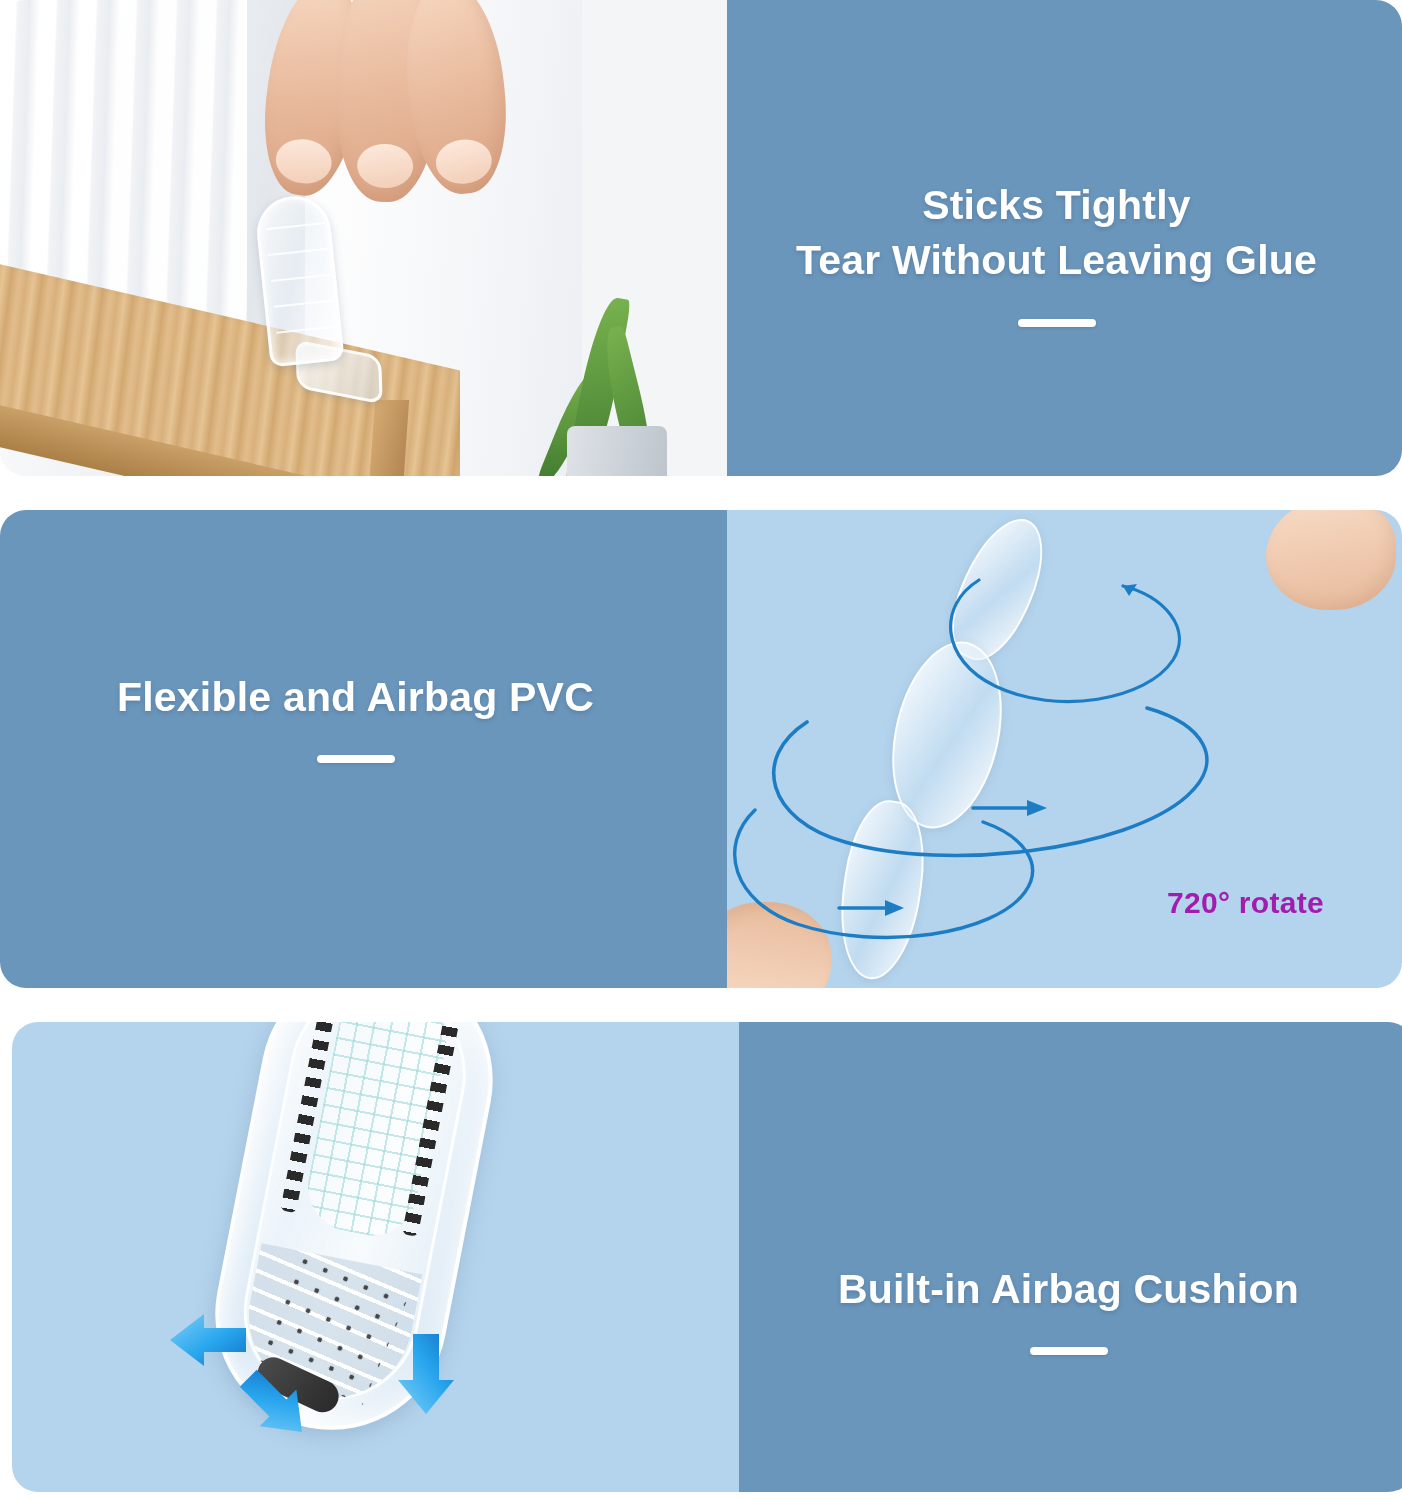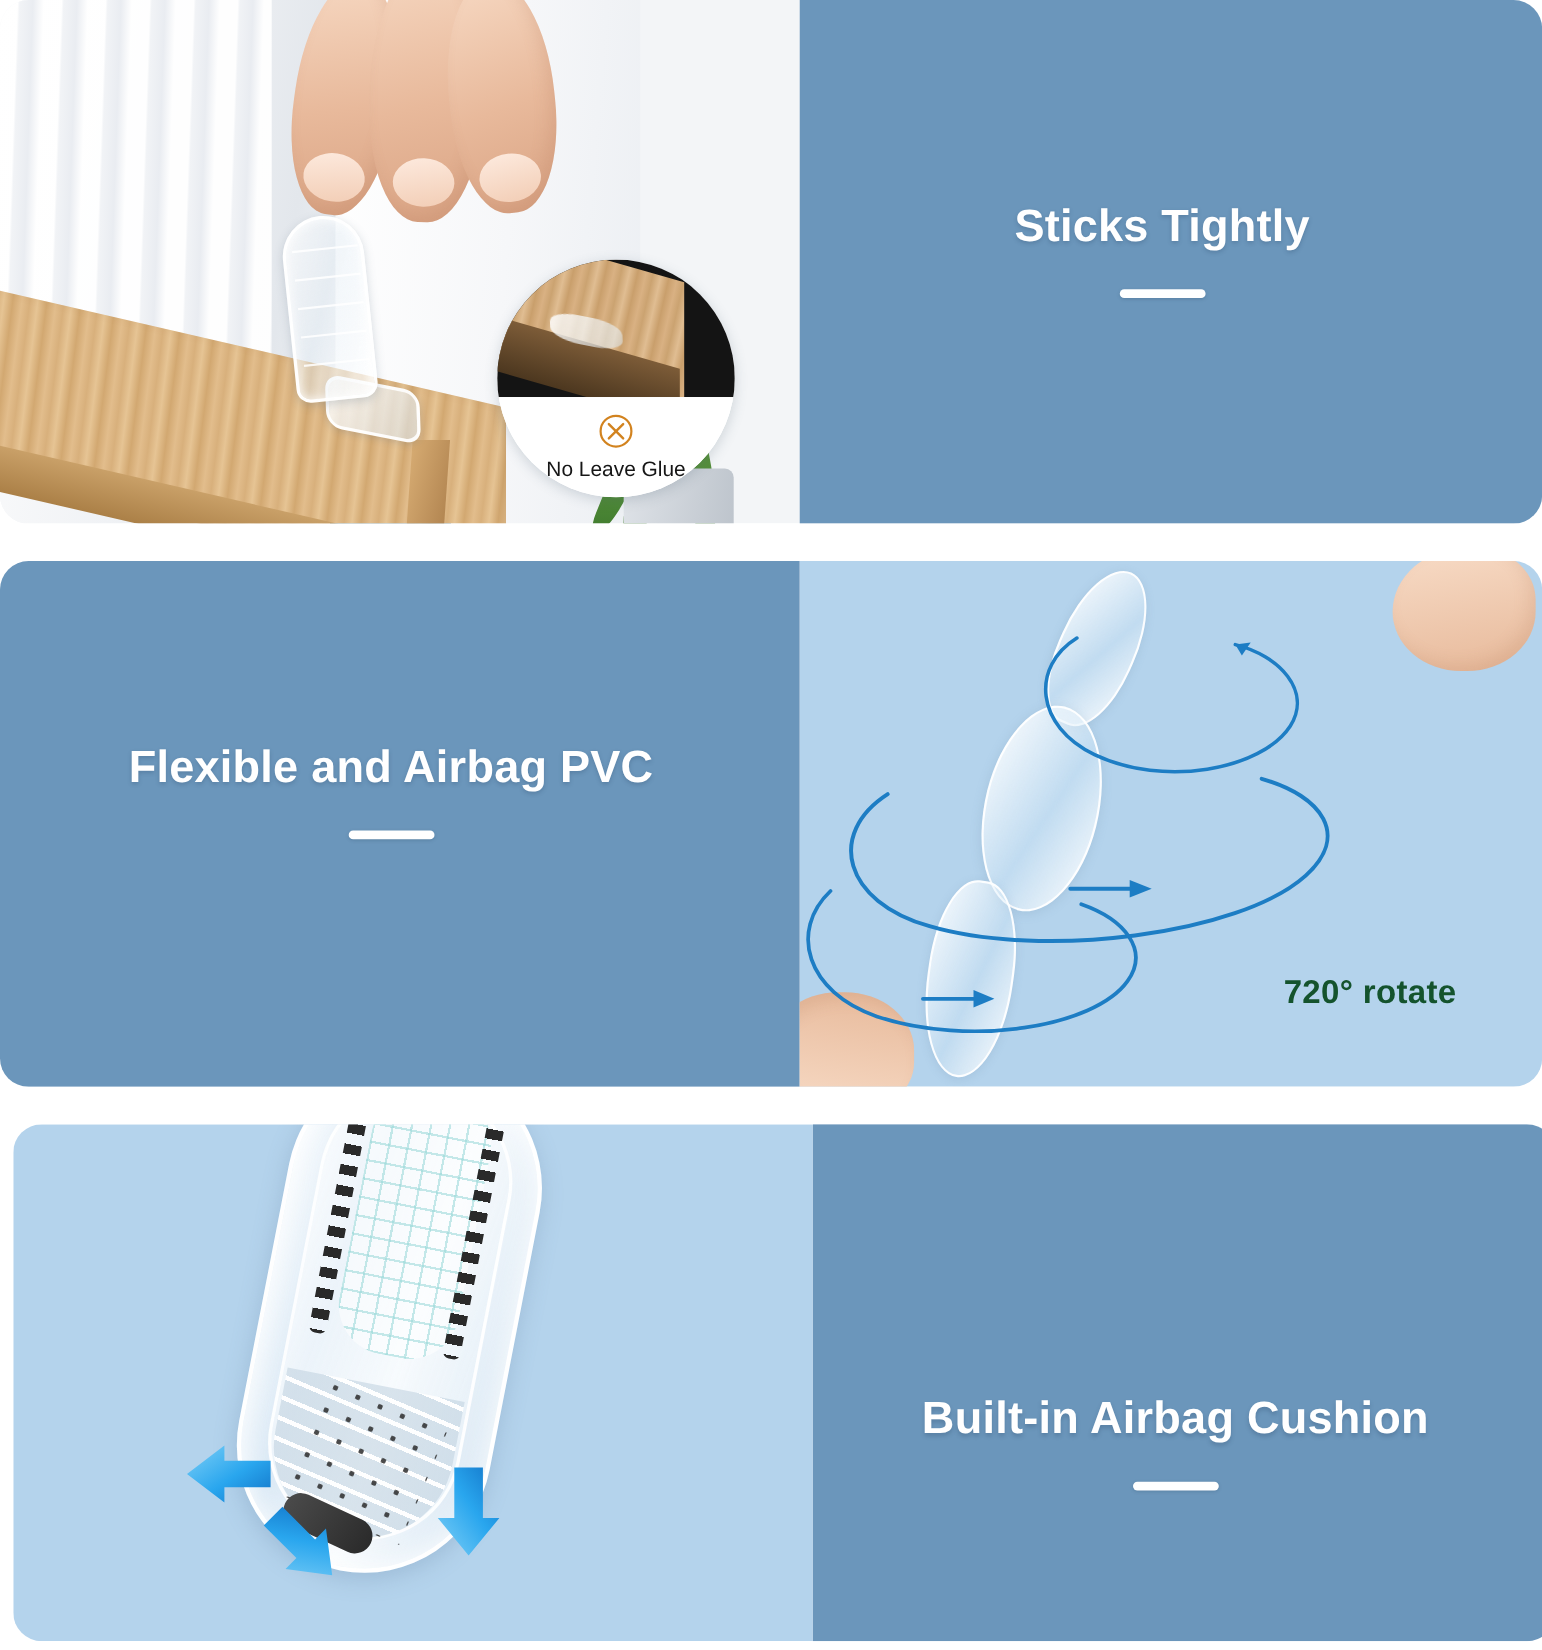--- a/index.html
+++ b/index.html
@@ -274,21 +274,21 @@
     border-radius: 48% 48% 42% 52%;
     box-shadow: inset 6px 6px 14px rgba(180,120,90,.18);
   }
   .p2-svg { position: absolute; inset: 0; width: 100%; height: 100%; }
 
   .p2-caption {
     position: absolute;
     right: 78px; bottom: 68px;
     font-size: 30px;
     font-weight: bold;
-    color: #14532d;
+    color: #a21caf;
     letter-spacing: .3px;
   }
 
   
   .photo3 { position: absolute; inset: 0; background: #b4d3ec; }
   .p3-guard {
     position: absolute;
     left: 226px; top: -60px;
     width: 232px; height: 470px;
     transform: rotate(11deg);
@@ -387,41 +387,27 @@
             <div class="p1-nail" style="left:18px;bottom:12px"></div>
           </div>
           <div class="p1-finger f2">
             <div class="p1-nail" style="left:24px;bottom:14px"></div>
           </div>
           <div class="p1-finger f3">
             <div class="p1-nail" style="left:20px;bottom:10px"></div>
           </div>
         </div>
 
-        <div class="callout">
-          <div class="callout-photo">
-            <div class="callout-wood-top"></div>
-            <div class="callout-wood-side"></div>
-            <div class="callout-residue"></div>
-          </div>
-          <div class="callout-bottom">
-            <svg class="callout-icon" viewBox="0 0 34 34">
-              <circle cx="17" cy="17" r="14" fill="none" stroke="#d2831f" stroke-width="2"></circle>
-              <line x1="10.5" y1="10.5" x2="23.5" y2="23.5" stroke="#d2831f" stroke-width="2.2" stroke-linecap="round"></line>
-              <line x1="23.5" y1="10.5" x2="10.5" y2="23.5" stroke="#d2831f" stroke-width="2.2" stroke-linecap="round"></line>
-            </svg>
-            <div class="callout-label">No Leave Glue</div>
-          </div>
-        </div>
       </div>
     </div>
 
     <div class="panel panel-right bg-blue">
       <div class="headline-wrap" style="top:178px">
         <div class="headline">Sticks Tightly</div>
+        <div class="headline">Tear Without Leaving Glue</div>
         <div class="rule"></div>
       </div>
     </div>
   </div>
 
   <div class="row row-2">
 
     <div class="panel panel-left bg-blue">
       <div class="headline-wrap" style="top:160px">
         <div class="headline">Flexible and Airbag PVC</div>

